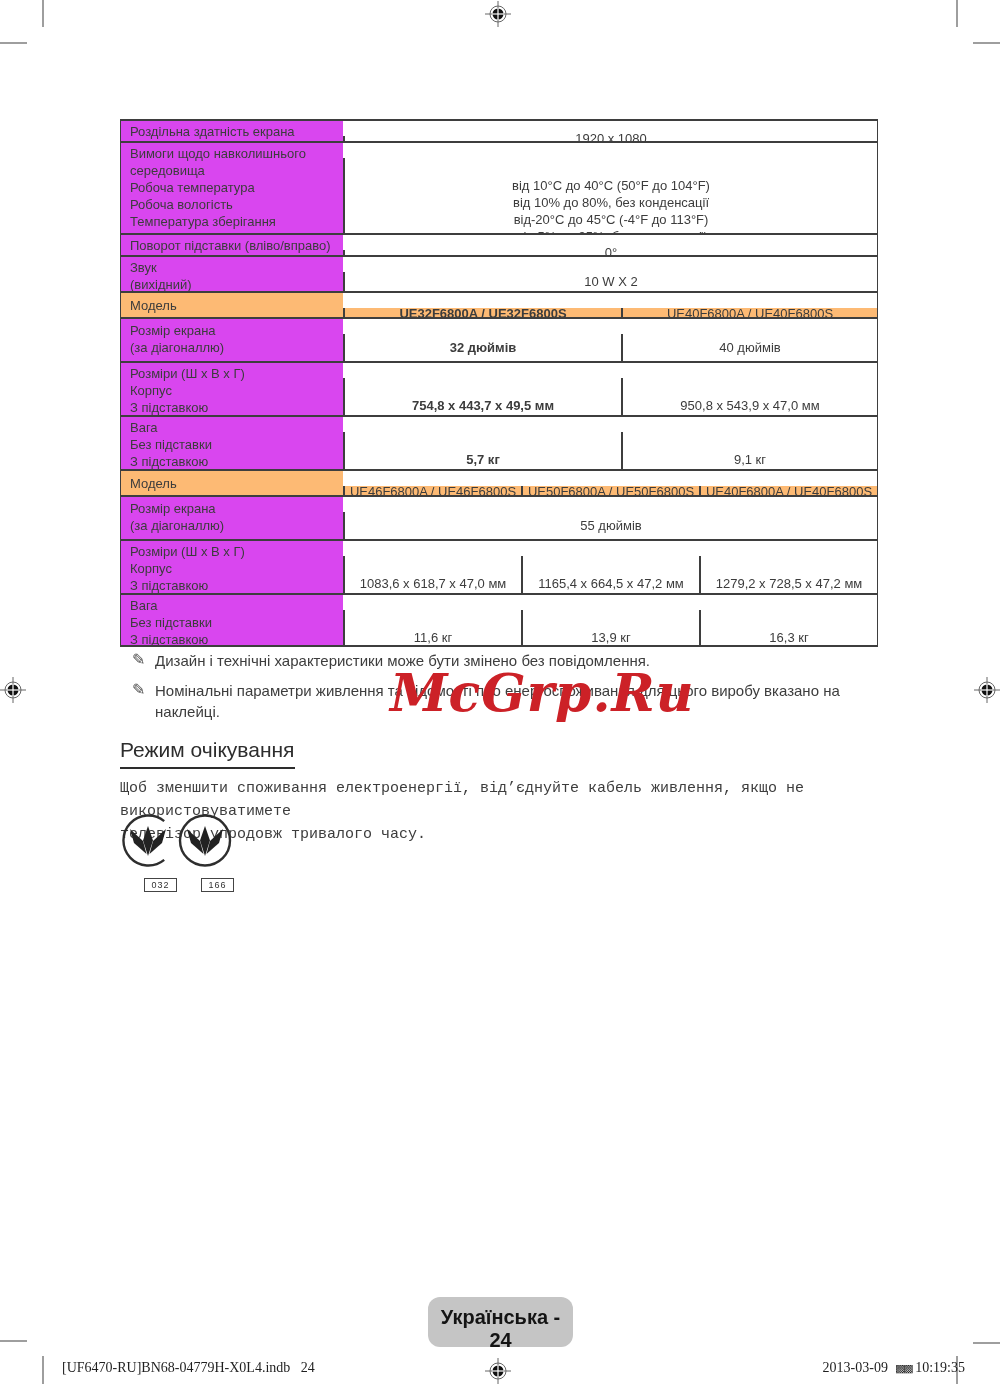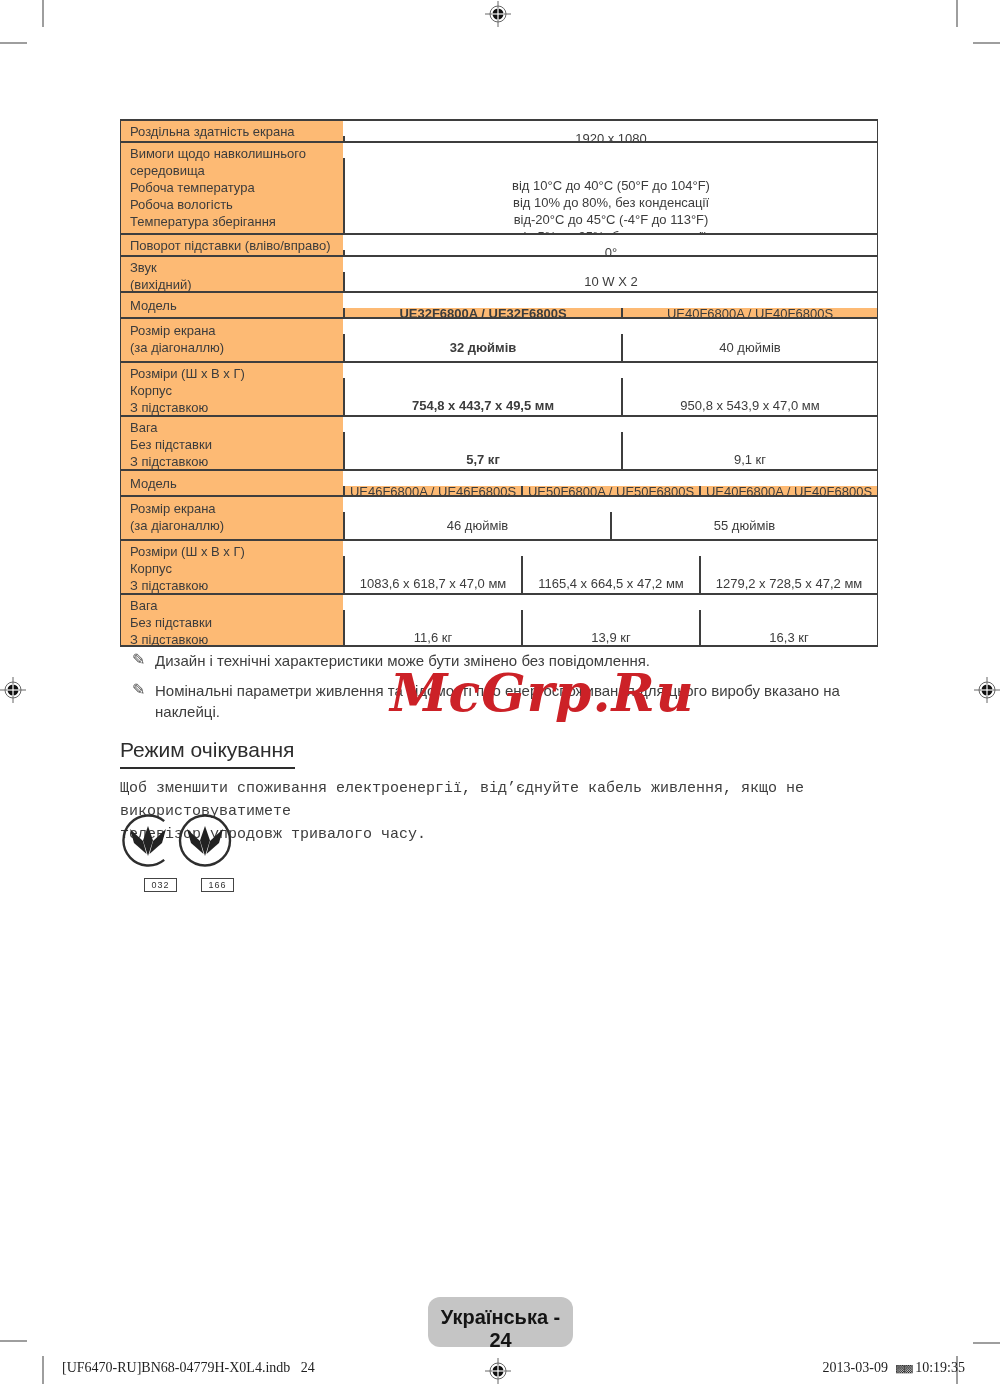--- a/index.html
+++ b/index.html
@@ -6,21 +6,21 @@
   .page{position:relative;width:1000px;height:1384px;background:#fff;overflow:hidden;
         font-family:"Liberation Sans",sans-serif;color:#3c3c3c;}
   
   .crop{position:absolute;background:#9e9e9e;}
   .reg{position:absolute;width:26px;height:26px;}
   
   .tbl{position:absolute;left:120px;top:119px;width:758px;
        border-top:2px solid #3e3e3e;border-left:1px solid #3e3e3e;border-right:1px solid #3e3e3e;
        font-size:13px;color:#3c3c3c;box-sizing:border-box;}
   .trow{display:flex;border-bottom:2px solid #3e3e3e;overflow:hidden;}
-  .lcell{width:222px;flex:0 0 222px;background:#fdba74;padding:2px 6px 0 9px;
+  .lcell{width:222px;flex:0 0 222px;background:#d946ef;padding:2px 6px 0 9px;
          line-height:17px;white-space:pre-line;box-sizing:border-box;}
   .vcell{flex:1;text-align:center;line-height:17px;white-space:pre-line;padding-top:2px;
          border-left:2px solid #3e3e3e;box-sizing:border-box;margin-top:15px;}
   .vc{display:flex;align-items:center;justify-content:center;padding-top:0;}
   .lvc{display:flex;align-items:center;padding-top:0;}
   .mhead .lcell,.mhead .vcell{background:#fdba74;}
   .mhead .vcell{display:flex;align-items:center;justify-content:center;}
   .c278{flex:0 0 278px;font-weight:bold;}
   .h20{height:20px}.h90{height:90px}.h34{height:34px}.h24{height:24px}
   .h42{height:42px}.h52{height:52px}.h50{height:50px}
@@ -171,21 +171,20 @@
     <div class="trow mhead h24">
       <div class="lcell lvc">Модель</div>
       <div class="vcell">UE46F6800A / UE46F6800S</div>
       <div class="vcell">UE50F6800A / UE50F6800S</div>
       <div class="vcell">UE40F6800A / UE40F6800S</div>
     </div>
 
     <div class="trow h42">
       <div class="lcell" style="padding-top:3px;">Розмір екрана
 (за діагоналлю)</div>
-      <div class="vcell vc">46 дюймів</div>
       <div class="vcell vc">55 дюймів</div>
     </div>
 
     <div class="trow h52">
       <div class="lcell">Розміри (Ш х В х Г)
 Корпус
 З підставкою</div>
       <div class="vcell">
 1083,6 x 618,7 x 47,0 мм
 1092,4 x 680,2 x 265,6 мм</div>

